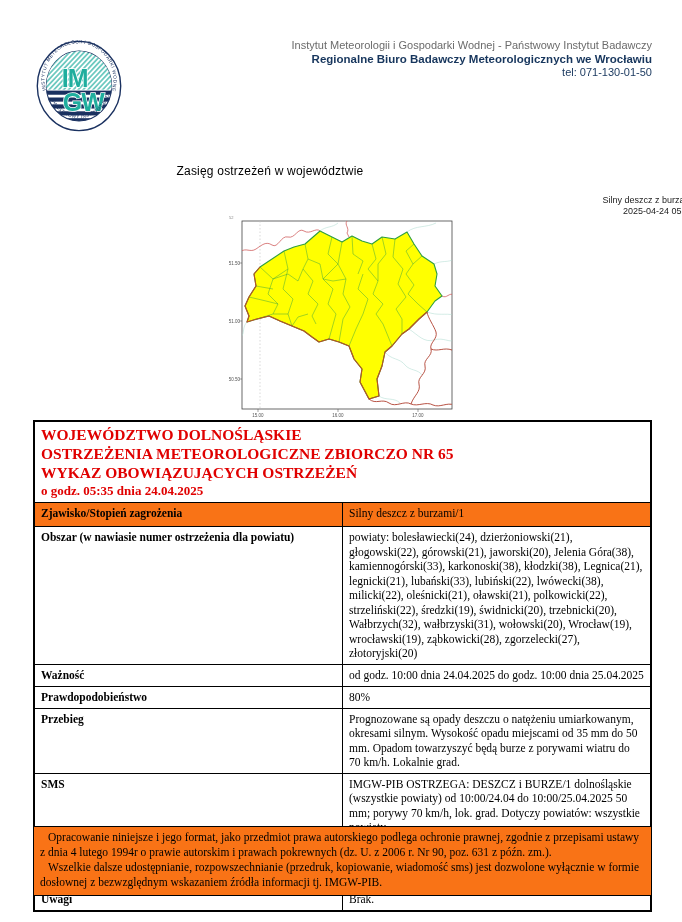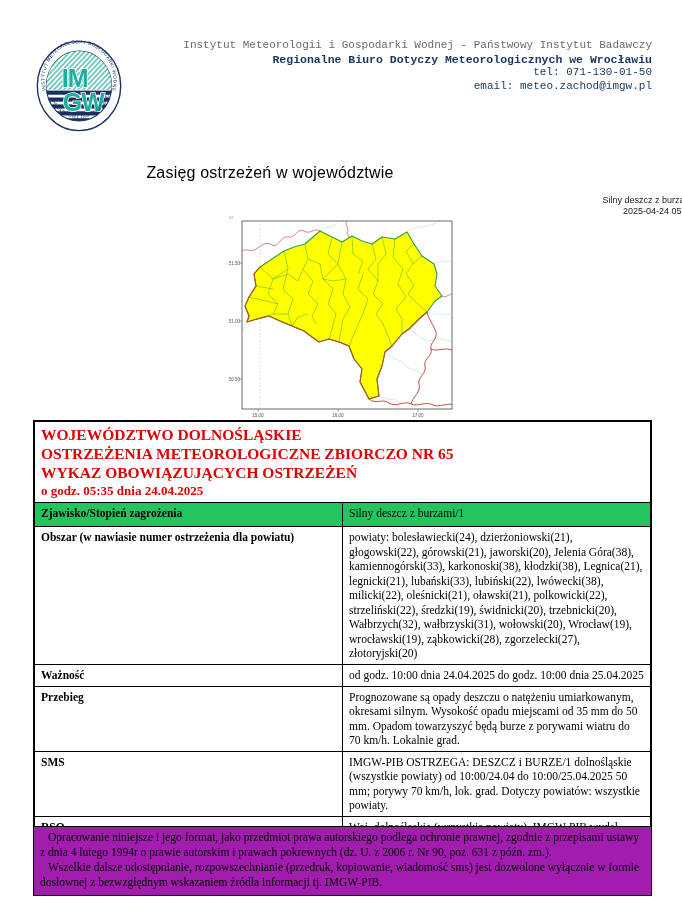--- a/index.html
+++ b/index.html
@@ -6,31 +6,31 @@
   body{
     width:682px;height:922px;background:#ffffff;position:relative;
     font-family:"Liberation Sans",sans-serif;color:#000;
     -webkit-font-smoothing:antialiased;
   }
   .abs{position:absolute;}
 
   
   .contact{
     top:39px;right:30px;text-align:right;
-    font-size:11px;line-height:13.5px;color:#17365d;font-family:Liberation Mono, monospace;
+    font-size:11px;line-height:13.5px;color:#17365d;
   }
   .contact .org{color:#6b6b6b;}
   .contact .bureau{font-weight:bold;font-size:11.5px;}
 
   .logo{left:36px;top:40px;}
 
   
   .map-title{
     top:164px;left:0;width:540px;text-align:center;
-    font-size:16px;color:#000;letter-spacing:.2px;
+    font-size:12px;color:#000;letter-spacing:.2px;
   }
   .map-sub{
     top:195px;left:12px;width:682px;text-align:right;
     font-size:9px;line-height:11px;color:#222;
   }
   .map-svg{left:226px;top:212px;}
   .map-svg text{font-family:"Liberation Sans",sans-serif;}
   .tick-label{font-size:4.5px;fill:#555;}
   .corner-label{font-size:4px;fill:#888;}
 
@@ -52,21 +52,21 @@
   tr.r-single{height:22px;}
   tr.r-zjawisko{height:24px;}
   tr.r-obszar{height:94px;}
   tr.r-przebieg{height:52px;}
   tr.r-sms{height:52px;}
   tr.r-rso{height:36px;}
 
   
   .footer-box{
     left:33px;top:826px;width:605px;
-    border:1.5px solid #000;background:#a21caf;
+    border:1.5px solid #000;background:#f97316;
     font-family:"Liberation Serif",serif;font-size:11.5px;line-height:15px;
     padding:3px 6px 5px 6px;color:#000;
   }
   .footer-box div{text-indent:8px;}
 </style>
 </head>
 <body>
 
 <div class="abs logo">
   <svg width="86" height="92" viewBox="0 0 100 100" preserveAspectRatio="none">
@@ -99,23 +99,22 @@
     </g>
     <g font-family="Liberation Sans, sans-serif" font-size="5.4" fill="#1a3160" letter-spacing="0.4">
       <text><textPath href="#arcTop" startOffset="1%">INSTYTUT METEOROLOGII I GOSPODARKI WODNEJ</textPath></text>
       <text><textPath href="#arcBot" startOffset="8%">PAŃSTWOWY INSTYTUT BADAWCZY</textPath></text>
     </g>
   </svg>
 </div>
 
 <div class="abs contact">
   <div class="org">Instytut Meteorologii i Gospodarki Wodnej - Państwowy Instytut Badawczy</div>
-  <div class="bureau">Regionalne Biuro Dotyczy Meteorologicznych we Wrocławiu</div>
+  <div class="bureau">Regionalne Biuro Badawczy Meteorologicznych we Wrocławiu</div>
   <div>tel: 071-130-01-50</div>
-  <div>email: meteo.zachod@imgw.pl</div>
 </div>
 
 <div class="abs map-title">Zasięg ostrzeżeń w województwie</div>
 <div class="abs map-sub">
   <div>Silny deszcz z burzami</div>
   <div>2025-04-24 05:35</div>
 </div>
 
 <div class="abs map-svg">
   <svg width="240" height="206" viewBox="0 0 240 206">
@@ -213,32 +212,36 @@
 <table class="warn-table">
   <tbody>
       <tr>
     <td class="title-cell" colspan="2" style="color:#e00000;">
       <div class="t-big">WOJEWÓDZTWO DOLNOŚLĄSKIE</div>
       <div class="t-big">OSTRZEŻENIA METEOROLOGICZNE  ZBIORCZO  NR 65</div>
       <div class="t-big">WYKAZ  OBOWIĄZUJĄCYCH OSTRZEŻEŃ</div>
       <div class="t-small">o godz. 05:35 dnia 24.04.2025</div>
     </td>
   </tr>
-  <tr class="r-zjawisko" style="background:#22c55e;">
+  <tr class="r-zjawisko" style="background:#f97316;">
     <th>Zjawisko/Stopień zagrożenia</th>
     <td>Silny deszcz z burzami/1</td>
   </tr>
   <tr class="r-obszar">
     <th>Obszar (w nawiasie numer ostrzeżenia dla powiatu)</th>
     <td>powiaty: bolesławiecki(24), dzierżoniowski(21), głogowski(22), górowski(21), jaworski(20), Jelenia Góra(38), kamiennogórski(33), karkonoski(38), kłodzki(38), Legnica(21), legnicki(21), lubański(33), lubiński(22), lwówecki(38), milicki(22), oleśnicki(21),  oławski(21), polkowicki(22), strzeliński(22), średzki(19),  świdnicki(20),  trzebnicki(20), Wałbrzych(32), wałbrzyski(31), wołowski(20), Wrocław(19), wrocławski(19), ząbkowicki(28), zgorzelecki(27), złotoryjski(20)</td>
   </tr>
   <tr class="r-single">
     <th>Ważność</th>
     <td>od godz. 10:00 dnia 24.04.2025 do godz. 10:00 dnia 25.04.2025</td>
   </tr>
+  <tr class="r-single">
+    <th>Prawdopodobieństwo</th>
+    <td>80%</td>
+  </tr>
   <tr class="r-przebieg">
     <th>Przebieg</th>
     <td>Prognozowane są opady deszczu o natężeniu umiarkowanym, okresami silnym. Wysokość opadu miejscami od 35 mm do 50 mm. Opadom towarzyszyć  będą burze z porywami wiatru do 70 km/h. Lokalnie grad.</td>
   </tr>
   <tr class="r-sms">
     <th>SMS</th>
     <td>IMGW-PIB OSTRZEGA: DESZCZ i BURZE/1 dolnośląskie  (wszystkie powiaty) od 10:00/24.04 do 10:00/25.04.2025 50 mm; porywy 70 km/h, lok. grad. Dotyczy powiatów: wszystkie powiaty.</td>
   </tr>
   <tr class="r-rso">
     <th>RSO</th>

